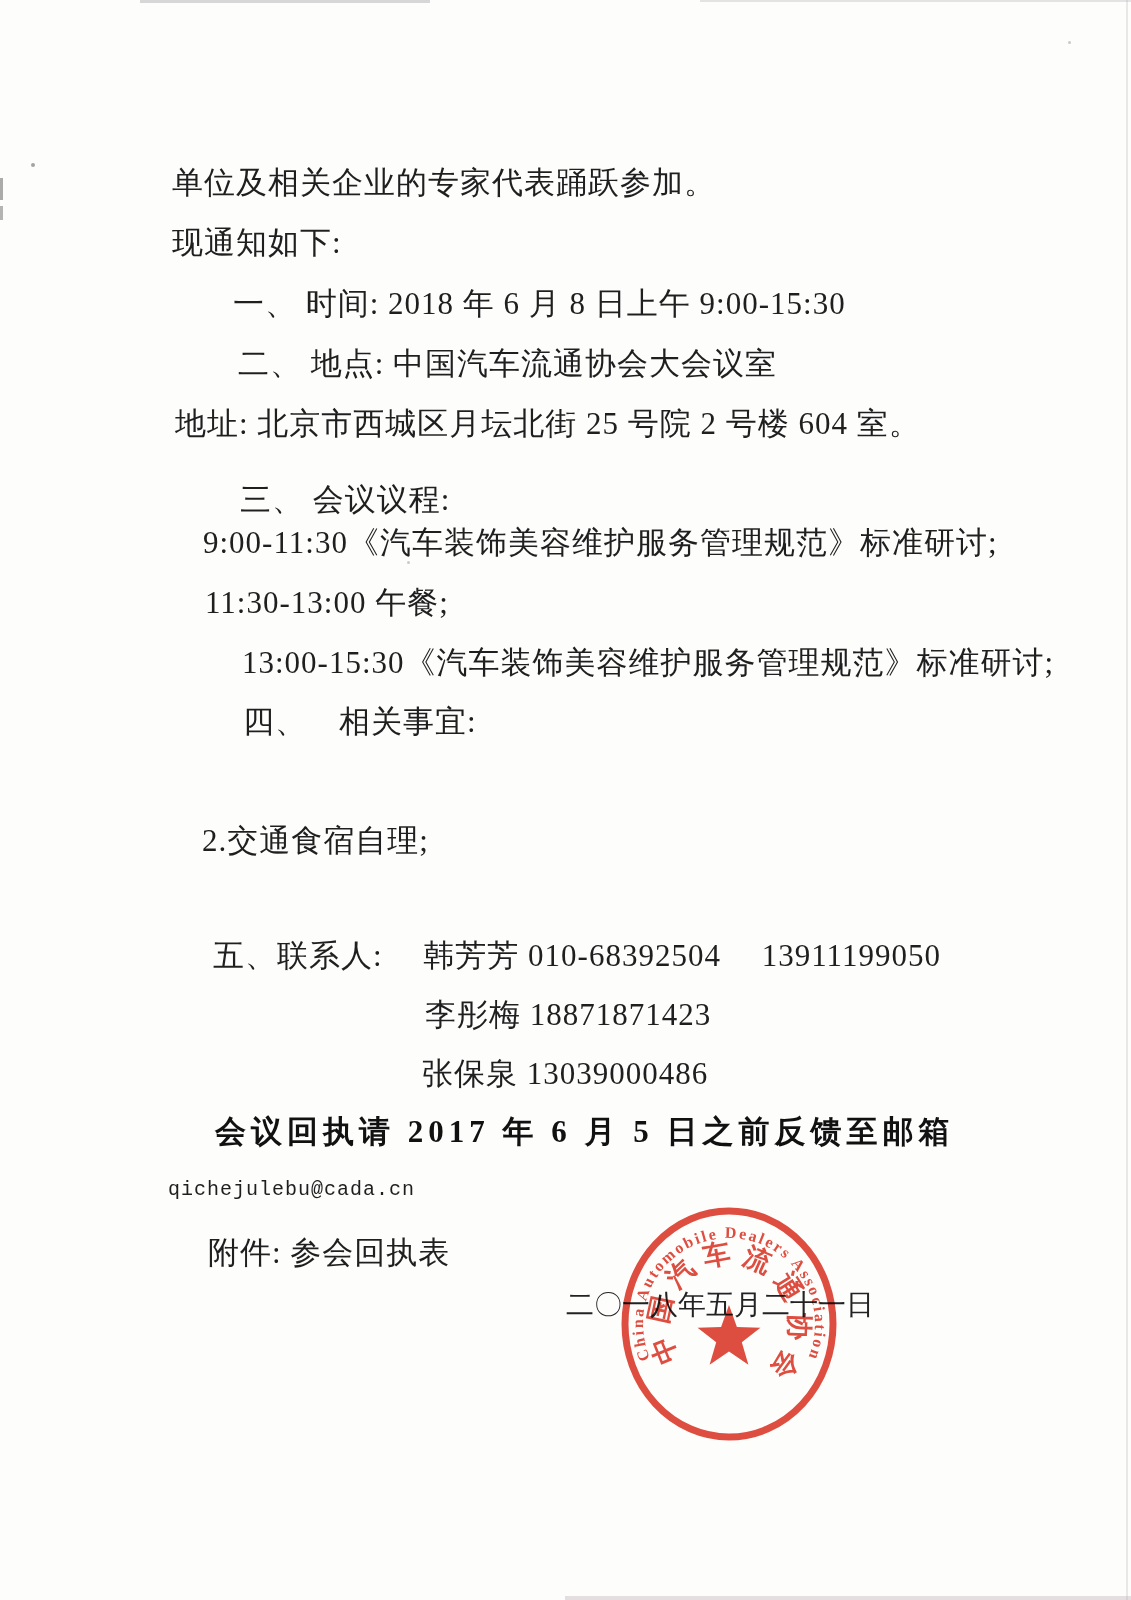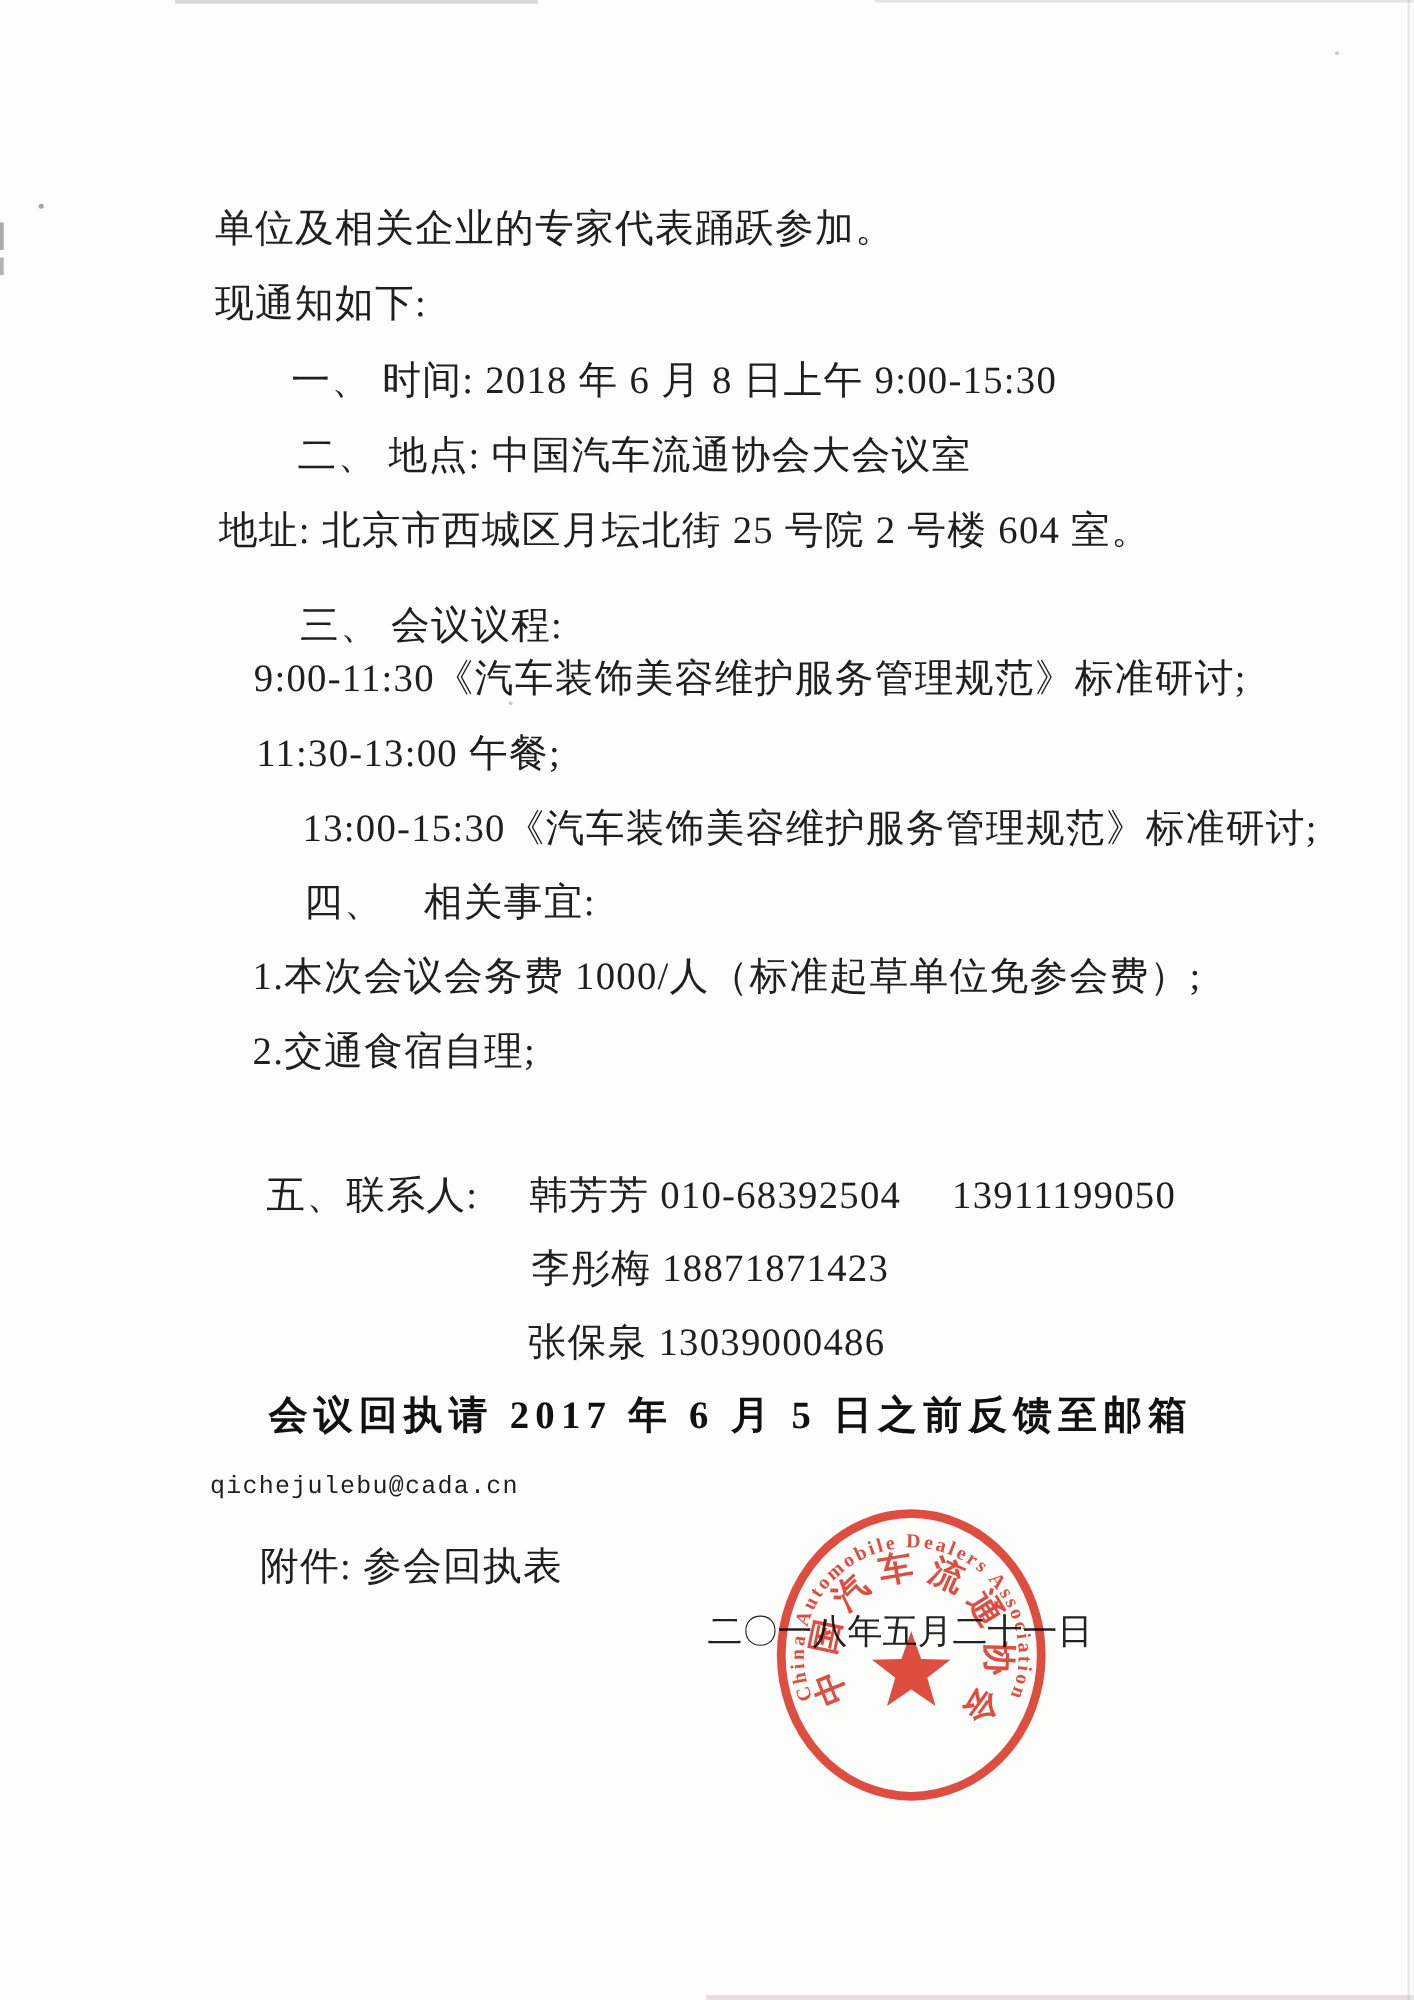--- a/index.html
+++ b/index.html
@@ -75,21 +75,20 @@
   <div class="line" style="left:172px;top:163px;">单位及相关企业的专家代表踊跃参加。</div>
   <div class="line" style="left:172px;top:223px;">现通知如下:</div>
   <div class="line" style="left:233px;top:284px;">一、 时间: 2018 年 6 月 8 日上午 9:00-15:30</div>
   <div class="line" style="left:238px;top:344px;">二、 地点: 中国汽车流通协会大会议室</div>
   <div class="line" style="left:175px;top:404px;">地址: 北京市西城区月坛北街 25 号院 2 号楼 604 室。</div>
   <div class="line" style="left:240px;top:480px;">三、 会议议程:</div>
   <div class="line" style="left:203px;top:523px;">9:00-11:30《汽车装饰美容维护服务管理规范》标准研讨;</div>
   <div class="line" style="left:205px;top:583px;">11:30-13:00 午餐;</div>
   <div class="line" style="left:200px;top:643px;margin-left:42px;">13:00-15:30《汽车装饰美容维护服务管理规范》标准研讨;</div>
   <div class="line" style="left:243px;top:702px;text-align:center;">四、　相关事宜:</div>
-  <div class="line" style="left:202px;top:761px;">1.本次会议会务费 1000/人（标准起草单位免参会费）;</div>
   <div class="line" style="left:202px;top:821px;">2.交通食宿自理;</div>
   <div class="line" style="left:213px;top:936px;">五、联系人:　 韩芳芳 010-68392504　 13911199050</div>
   <div class="line" style="left:425px;top:995px;">李彤梅 18871871423</div>
   <div class="line" style="left:422px;top:1054px;">张保泉 13039000486</div>
   <div class="line bold-spread" style="left:215px;top:1112px;">会议回执请 2017 年 6 月 5 日之前反馈至邮箱</div>
   <div class="line mono" style="left:168px;top:1170px;">qichejulebu@cada.cn</div>
   <div class="line" style="left:208px;top:1233px;">附件: 参会回执表</div>
 
   <div class="date-line">二〇一八年五月二十一日</div>
 

